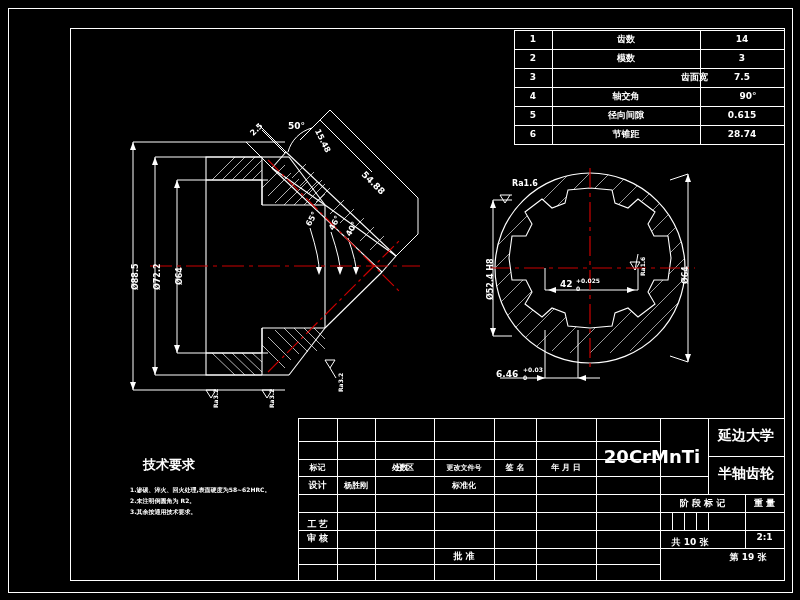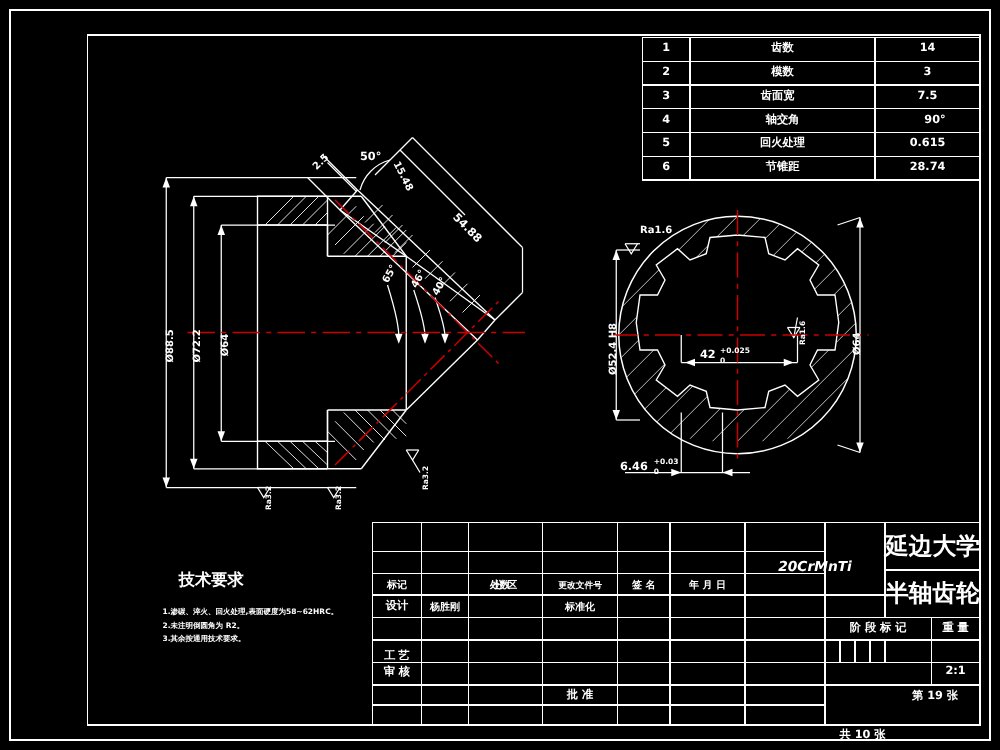--- a/index.html
+++ b/index.html
@@ -6,22 +6,22 @@
   body{width:800px;height:600px;overflow:hidden;font-family:"DejaVu Sans","Liberation Sans",sans-serif;}
   #stage{position:relative;width:800px;height:600px;background:#000;}
   #stage svg{position:absolute;left:0;top:0;}
   .lbl{position:absolute;color:#fff;font-family:"DejaVu Sans","Liberation Sans",sans-serif;
        white-space:nowrap;line-height:1;}
   .tiny{font-size:6px;}
   .t7{font-size:7px;}
   .t8{font-size:8px;}
   .t9{font-size:9px;}
   .t13{font-size:13px;}
-  .t17{font-size:11px;font-style:italic;}
-  .t19{font-size:19px;}
+  .t17{font-size:18px;}
+  .t19{font-size:14px;}
   .bold{font-weight:bold;}
   .rot90{transform:rotate(-90deg);transform-origin:0 0;}
   .ctr{text-align:center;}
 </style>
 </head>
 <body>
 
 <div id="stage">
 
   <svg width="800" height="600">
@@ -307,29 +307,29 @@
 
   <div class="lbl t9 bold ctr" style="left:514px;top:35px;width:38px;">1</div>
   <div class="lbl t9 bold ctr" style="left:552px;top:35px;width:148px;">齿数</div>
   <div class="lbl t9 bold ctr" style="left:700px;top:35px;width:84px;">14</div>
 
   <div class="lbl t9 bold ctr" style="left:514px;top:54px;width:38px;">2</div>
   <div class="lbl t9 bold ctr" style="left:552px;top:54px;width:148px;">模数</div>
   <div class="lbl t9 bold ctr" style="left:700px;top:54px;width:84px;">3</div>
 
   <div class="lbl t9 bold ctr" style="left:514px;top:73px;width:38px;">3</div>
-  <div class="lbl t9 bold ctr" style="left:548px;top:73px;width:148px;">齿面宽</div>
+  <div class="lbl t9 bold ctr" style="left:560px;top:73px;width:148px;text-align:right;">齿面宽</div>
   <div class="lbl t9 bold ctr" style="left:700px;top:73px;width:84px;">7.5</div>
 
   <div class="lbl t9 bold ctr" style="left:514px;top:92px;width:38px;">4</div>
   <div class="lbl t9 bold ctr" style="left:552px;top:92px;width:148px;">轴交角</div>
   <div class="lbl t9 bold ctr" style="left:686px;top:92px;width:84px;margin-left:20px;">90°</div>
 
   <div class="lbl t9 bold ctr" style="left:514px;top:111px;width:38px;">5</div>
-  <div class="lbl t9 bold ctr" style="left:552px;top:111px;width:148px;">回火处理</div>
+  <div class="lbl t9 bold ctr" style="left:552px;top:111px;width:148px;">径向间隙</div>
   <div class="lbl t9 bold ctr" style="left:700px;top:111px;width:84px;">0.615</div>
 
   <div class="lbl t9 bold ctr" style="left:514px;top:130px;width:38px;">6</div>
   <div class="lbl t9 bold ctr" style="left:552px;top:130px;width:148px;">节锥距</div>
   <div class="lbl t9 bold ctr" style="left:700px;top:130px;width:84px;">28.74</div>
 
   <div class="lbl t8 bold rot90" style="left:132px;top:290px;">Ø88.5</div>
   <div class="lbl t8 bold rot90" style="left:154px;top:290px;">Ø72.2</div>
   <div class="lbl t8 bold rot90" style="left:176px;top:285px;">Ø64</div>
 
@@ -377,19 +377,19 @@
   <div class="lbl t9 bold ctr" style="left:298px;top:534px;width:39px;">审 核</div>
   <div class="lbl t9 bold ctr" style="left:298px;top:520px;width:39px;font-family:Liberation Serif, serif;">工 艺</div>
   <div class="lbl t9 bold ctr" style="left:434px;top:552px;width:60px;">批 准</div>
 
   <div class="lbl t17 bold ctr" style="left:596px;top:448px;width:112px;color:#fff;">20CrMnTi</div>
 
   <div class="lbl t9 bold ctr" style="left:660px;top:499px;width:85px;">阶 段 标 记</div>
   <div class="lbl t9 bold ctr" style="left:745px;top:499px;width:39px;">重 量</div>
 
   <div class="lbl t9 bold ctr" style="left:745px;top:533px;width:39px;">2:1</div>
-  <div class="lbl t9 bold ctr" style="left:660px;top:584px;width:60px;">共 10 张</div>
+  <div class="lbl t9 bold ctr" style="left:660px;top:538px;width:60px;">共 10 张</div>
   <div class="lbl t9 bold ctr" style="left:718px;top:553px;width:60px;">第 19 张</div>
 
   <div class="lbl t19 bold ctr" style="left:708px;top:428px;width:76px;">延边大学</div>
   <div class="lbl t19 bold ctr" style="left:708px;top:466px;width:76px;">半轴齿轮</div>
 
 </div>
 
 </body></html>

